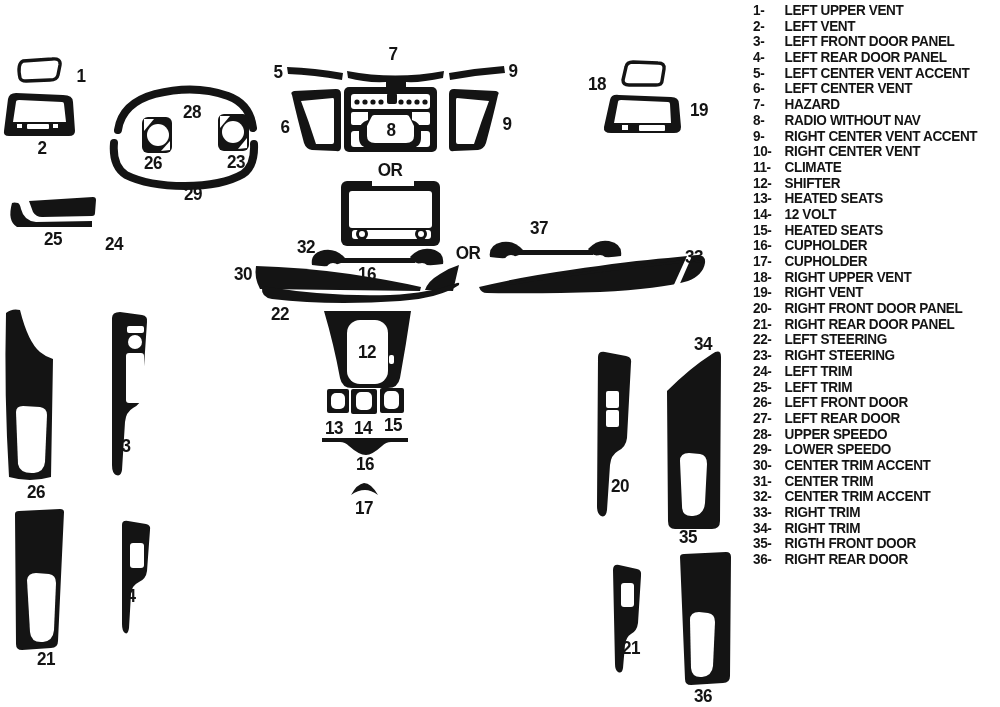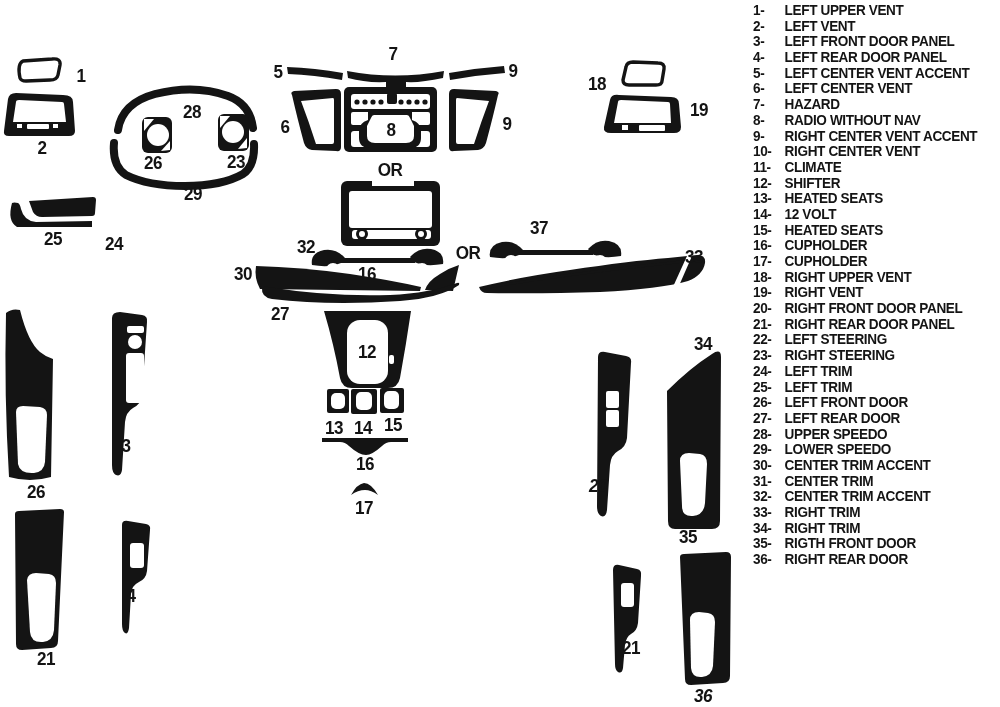--- a/index.html
+++ b/index.html
@@ -262,39 +262,39 @@
       <div class="part-label" style="left: 513px; top: 71px;">9</div>
       <div class="part-label" style="left: 285px; top: 127px;">6</div>
       <div class="part-label" style="left: 507px; top: 124px;">9</div>
       <div class="part-label" style="left: 391px; top: 130px;">8</div>
       <div class="part-label" style="left: 390px; top: 170px;">OR</div>
       <div class="part-label" style="left: 306px; top: 247px;">32</div>
       <div class="part-label" style="left: 367px; top: 274px;">16</div>
       <div class="part-label" style="left: 468px; top: 253px;">OR</div>
       <div class="part-label" style="left: 539px; top: 228px;">37</div>
       <div class="part-label" style="left: 243px; top: 274px;">30</div>
-      <div class="part-label" style="left: 280px; top: 314px;">27</div>
+      <div class="part-label" style="left: 280px; top: 314px;">22</div>
       <div class="part-label" style="left: 694px; top: 257px;">33</div>
       <div class="part-label" style="left: 367px; top: 352px;">12</div>
       <div class="part-label" style="left: 334px; top: 428px;">13</div>
       <div class="part-label" style="left: 363px; top: 428px;">14</div>
       <div class="part-label" style="left: 393px; top: 425px;">15</div>
       <div class="part-label" style="left: 365px; top: 464px;">16</div>
       <div class="part-label" style="left: 364px; top: 508px;">17</div>
       <div class="part-label" style="left: 36px; top: 492px;">26</div>
       <div class="part-label" style="left: 126px; top: 446px;">3</div>
       <div class="part-label" style="left: 46px; top: 659px;">21</div>
       <div class="part-label" style="left: 131px; top: 596px;">4</div>
       <div class="part-label" style="left: 597px; top: 84px; text-align: right;">18</div>
       <div class="part-label" style="left: 699px; top: 110px;">19</div>
-      <div class="part-label" style="left: 598px; top: 486px; font-style: italic;">20</div>
+      <div class="part-label" style="left: 620px; top: 486px;">20</div>
       <div class="part-label" style="left: 703px; top: 344px;">34</div>
       <div class="part-label" style="left: 688px; top: 537px;">35</div>
       <div class="part-label" style="left: 631px; top: 648px;">21</div>
-      <div class="part-label" style="left: 703px; top: 696px; font-style: italic;">36</div>
+      <div class="part-label" style="left: 703px; top: 696px;">36</div>
     </div>
 
   <div class="legend">
       <div class="legend-row">
         <span class="legend-num">1-</span>
         <span class="legend-label">LEFT UPPER VENT</span>
       </div>
       <div class="legend-row">
         <span class="legend-num">2-</span>
         <span class="legend-label">LEFT VENT</span>

